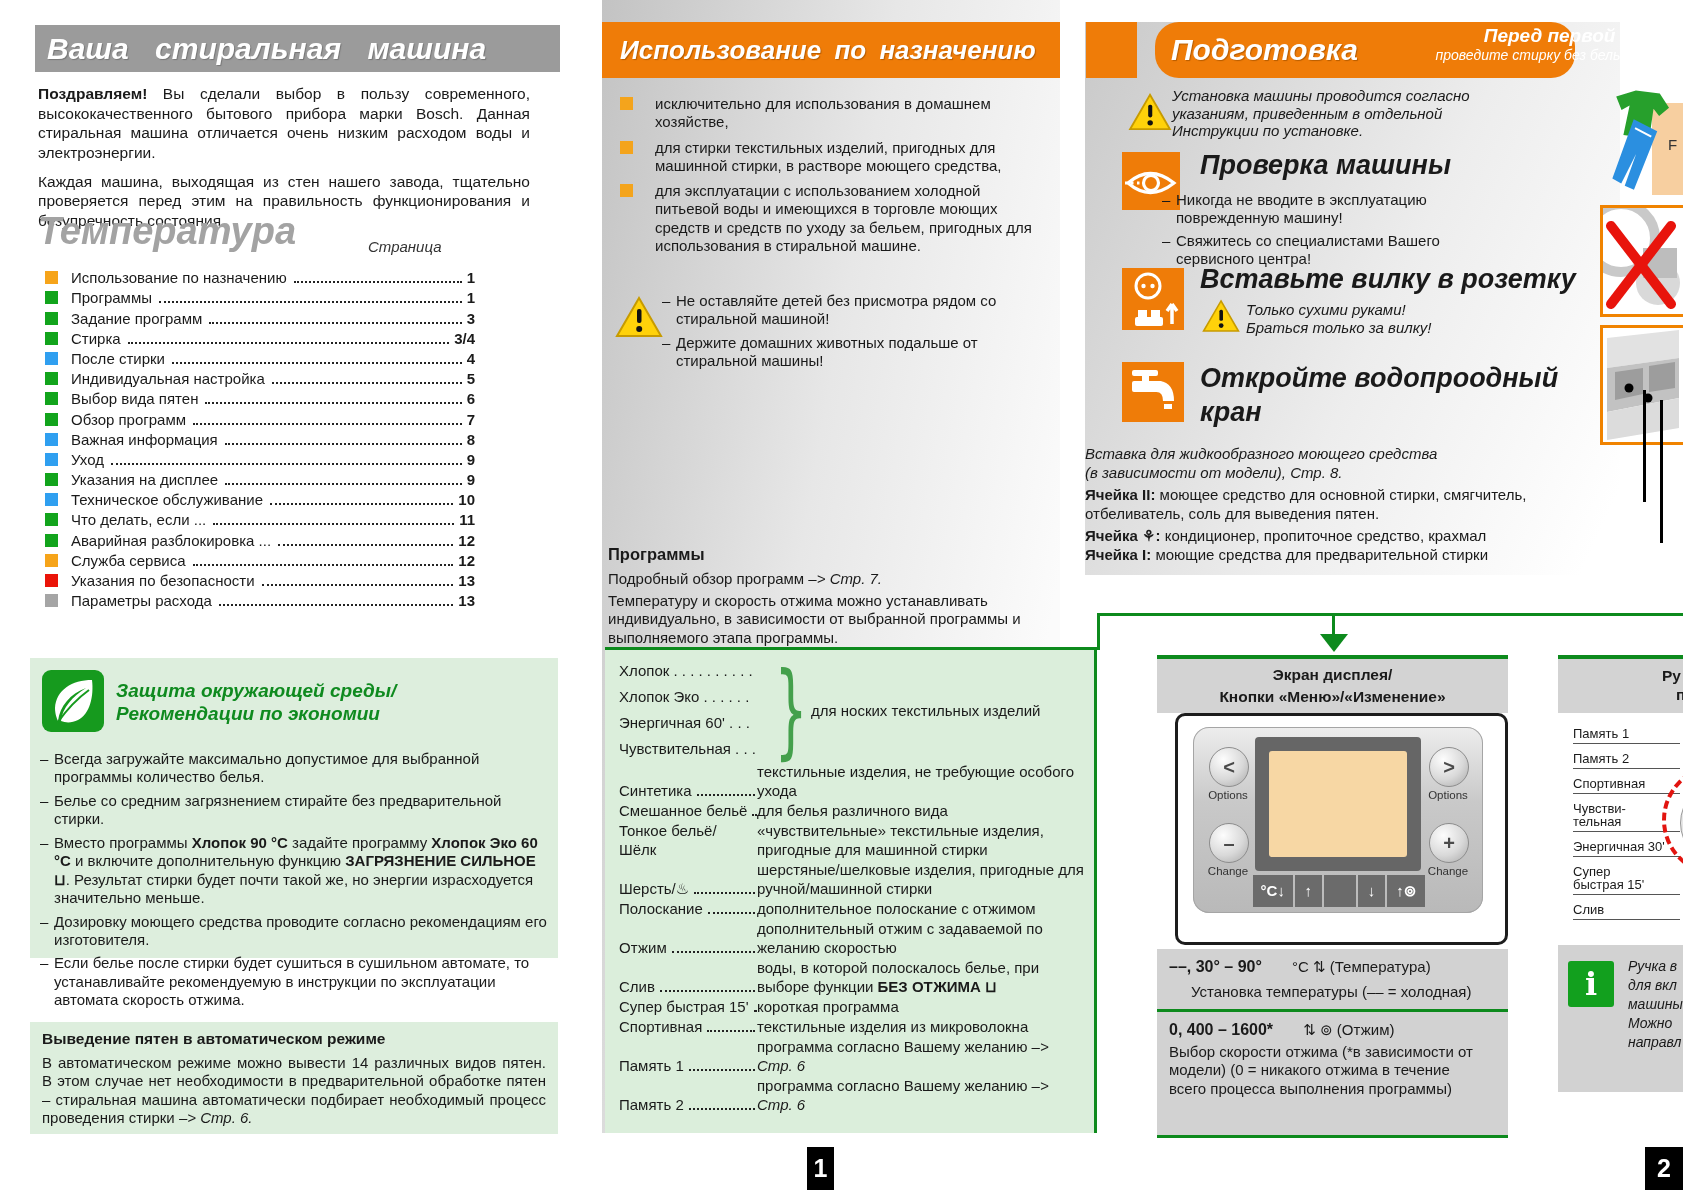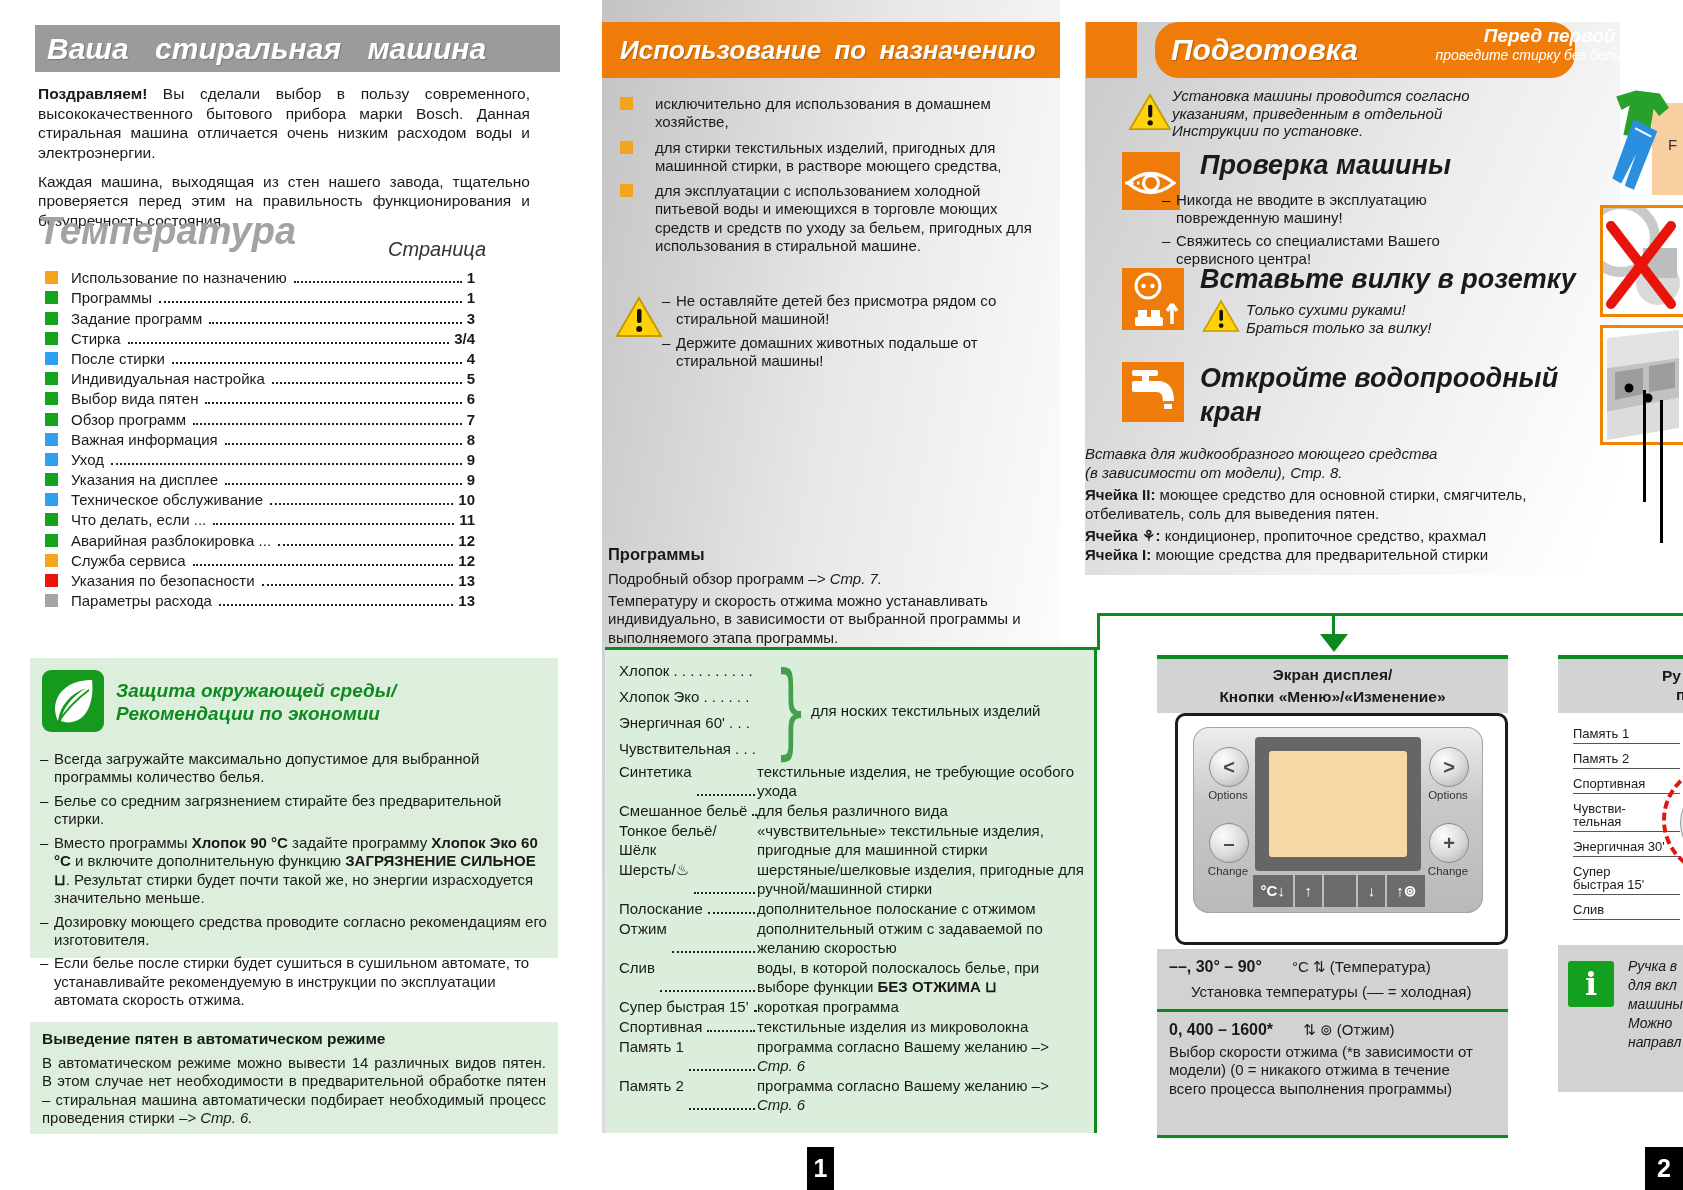--- a/index.html
+++ b/index.html
@@ -9,21 +9,21 @@
   .b{font-weight:bold;}
   .i{font-style:italic;}
 
   
   .ltitle{left:35px;top:25px;width:525px;height:47px;background:#9b9b9b;color:#fff;
           font-style:italic;font-weight:bold;font-size:30px;line-height:47px;padding-left:12px;
           word-spacing:18px;text-shadow:1px 1px 1px #777;box-sizing:border-box;}
   .intro{left:38px;top:84px;width:492px;font-size:15.5px;line-height:1.27;text-align:justify;}
   .intro p{margin:0 0 9px 0;}
   .toc-title{left:38px;top:210px;font-size:38px;font-weight:bold;font-style:italic;color:#a3a3a3;}
-  .toc-pagelbl{left:388px;top:238px;font-size:20px;font-style:italic;color:#333;text-align:center;}
+  .toc-pagelbl{left:368px;top:238px;font-size:15px;font-style:italic;color:#333;text-align:center;}
   #toc-list{left:45px;top:266px;width:430px;}
   .toc-row{display:flex;align-items:flex-end;height:20.2px;font-size:15px;}
   .toc-sq{width:13px;height:13px;margin:0 13px 2px 0;flex:none;}
   .toc-label{white-space:nowrap;}
   .dots{flex:1;border-bottom:2.5px dotted #222;margin:0 5px 3px 7px;}
   .toc-page{font-weight:bold;flex:none;}
   .ecobox{left:30px;top:658px;width:528px;height:300px;background:#ddeedd;}
   .eco-icon{position:absolute;left:12px;top:12px;width:62px;height:62px;background:#169a1e;border-radius:9px;}
   .eco-title{position:absolute;left:86px;top:22px;font-size:19px;font-weight:bold;font-style:italic;color:#0f8a1f;line-height:1.2;}
   #eco-items{position:absolute;left:10px;top:92px;width:508px;font-size:15px;line-height:1.23;}
@@ -49,21 +49,21 @@
   .prog-note{left:608px;top:592px;width:458px;font-size:15px;line-height:1.22;}
   .ptable{left:605px;top:647px;width:492px;height:486px;background:#dbeedb;
           border-top:3px solid #0d8a1d;border-right:3px solid #0d8a1d;box-sizing:border-box;
           padding:8px 8px 8px 14px;font-size:15px;}
   .pgroup{display:flex;align-items:center;height:104px;}
   #group-names{width:148px;line-height:26px;white-space:nowrap;}
   .brace{font-family:"DejaVu Sans",sans-serif;font-size:104px;font-weight:400;color:#44a04c;
          transform:scaleX(0.5);line-height:100px;width:30px;flex:none;}
   .gdesc{margin-left:14px;}
   .prow{display:flex;margin-bottom:1px;line-height:19px;}
-  .pname{flex:none;width:138px;display:flex;}
+  .pname{flex:none;width:138px;display:flex;align-items:flex-end;}
   .pname .pdots{flex:1;border-bottom:2.5px dotted #222;margin:0 2px 4px 5px;}
   .pdesc{flex:1;}
   .pagenum{background:#000;color:#fff;font-weight:bold;font-size:25px;text-align:center;}
   .p1{left:807px;top:1147px;width:27px;height:43px;line-height:43px;}
   .p2{left:1645px;top:1147px;width:38px;height:43px;line-height:43px;}
 
   
   .rightbg{left:1085px;top:22px;width:535px;height:553px;
            background:linear-gradient(115deg,#c9c9c9 0%,#ededed 55%,#ffffff 95%);}
   .rsmall{left:1086px;top:22px;width:51px;height:56px;background:#ef7c08;}

